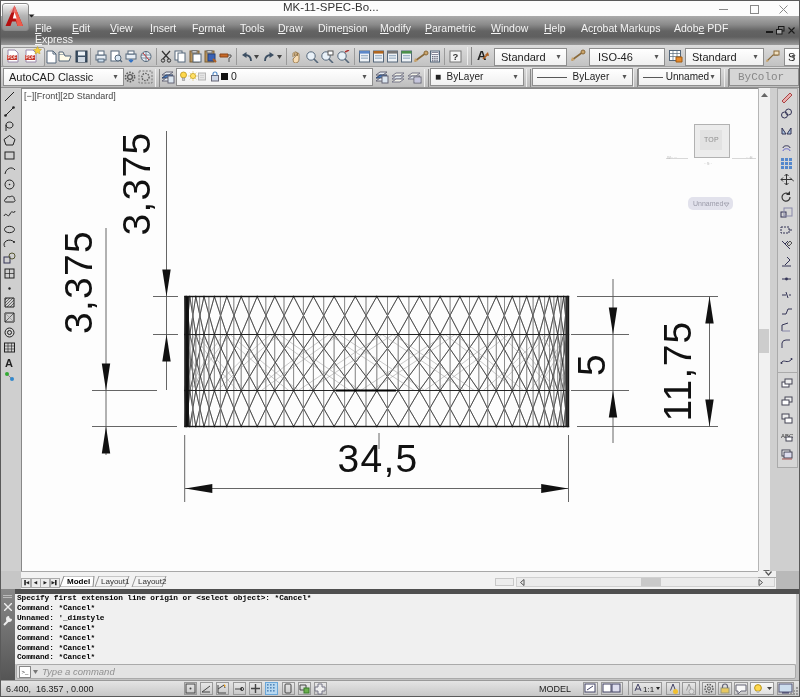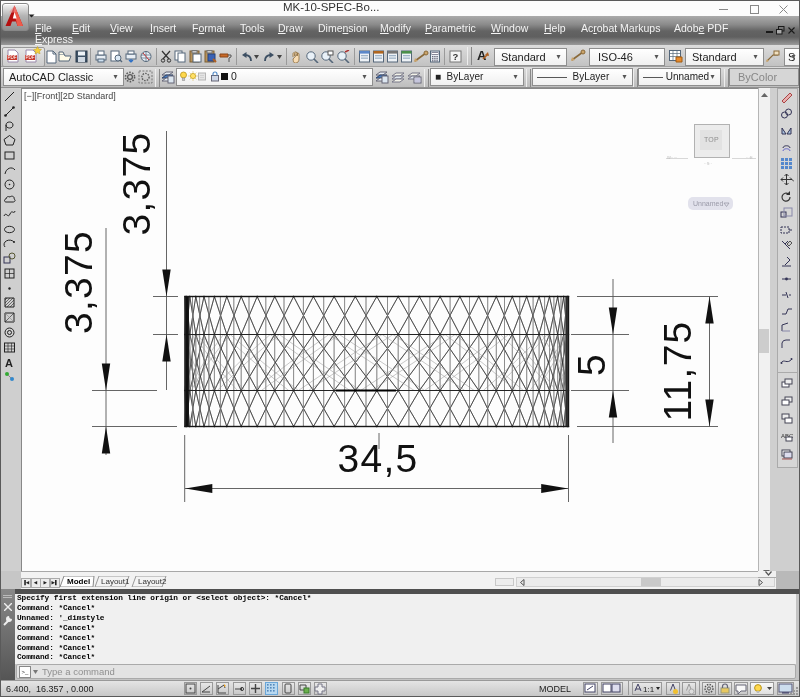--- a/index.html
+++ b/index.html
@@ -1,15 +1,15 @@
 <!DOCTYPE html>
 <html><head><meta charset="utf-8"><style>html,body{margin:0;padding:0}body{font-family:'Liberation Sans',sans-serif;width:800px;height:697px;position:relative;overflow:hidden;background:#fff}.abs{position:absolute}.cb{position:absolute;border:1px solid #8e8e8e;background:linear-gradient(#fff,#f0f0f0);font-size:11px;color:#222}.cbarrow{position:absolute;right:1px;top:1px;bottom:1px;width:13px;color:#555;font-size:8px;text-align:center;line-height:13px}.mi{position:absolute;color:#f4f4f4;font-size:10.5px;top:0;white-space:nowrap}u{text-decoration-thickness:1px}</style></head><body>
 <div class="abs" style="left:0;top:0;width:800px;height:697px;border:1px solid #5a5a5a;box-sizing:border-box;z-index:99;pointer-events:none"></div>
 <div class="abs" style="left:0;top:0;width:800px;height:16px;background:#fcfcfc"></div>
-<div class="abs" style="left:283px;top:1px;width:240px;height:14px;font-size:11.5px;color:#333;">MK-10-SPEC-Bo...</div>
+<div class="abs" style="left:283px;top:1px;width:240px;height:14px;font-size:11.5px;color:#333;">MK-11-SPEC-Bo...</div>
 <div class="abs" style="left:719px;top:9px;width:9px;height:1px;background:#888"></div>
 <div class="abs" style="left:750px;top:5px;width:7px;height:7px;border:1px solid #888"></div>
 <svg class="abs" style="left:779px;top:5px" width="9" height="9">
     <path d="M0.5 0.5l8 8M8.5 0.5l-8 8" stroke="#888" stroke-width="1"></path>
   </svg>
 <div class="abs" style="left:2px;top:3px;width:25px;height:26px;background:linear-gradient(#f5f5f5,#b5b5b5 45%,#8f8f8f);border:1px solid #888;border-radius:3px;box-shadow:inset 0 1px 0 #fff;z-index:40"></div>
 <svg class="abs" style="left:3px;top:4px;z-index:41" width="23" height="24" viewBox="0 0 23 24">
     <path d="M2.5 22L11.5 1.5 20 22h-5.5l-1.5-4.5H9L7.5 22z" fill="#b50f0f"></path>
     <path d="M11.5 1.5L20 22h-5.5L11 8z" fill="#ef5a4a"></path>
     <path d="M9.8 14.5h3.8L11.5 8z" fill="#fff"></path>
@@ -318,21 +318,21 @@
 <div class="cb" style="left:532px;top:68px;width:99px;height:16px;">
     <span style="position:absolute;left:4px;top:1.5px;font-size:10px;color:#222">———&nbsp; ByLayer</span>
     <span class="cbarrow">▾</span>
   </div>
 <div class="abs" style="left:633px;top:69px;width:3px;height:18px;border-left:1px solid #eee;border-right:1px solid #888"></div>
 <div class="cb" style="left:638px;top:68px;width:81px;height:16px;">
     <span style="position:absolute;left:4px;top:1.5px;font-size:10px;color:#222">—— Unnamed</span>
     <span class="cbarrow">▾</span>
   </div>
 <div class="abs" style="left:724px;top:69px;width:3px;height:18px;border-left:1px solid #eee;border-right:1px solid #888"></div>
-<div class="cb" style="left:729px;top:68px;width:68px;height:16px;background:#d6d6d6;">
+<div class="cb" style="left:729px;top:68px;width:68px;height:16px;background:#d6d6d6;font-family:Liberation Mono, monospace;">
     <span style="position:absolute;left:8px;top:1.5px;font-size:11px;color:#888">ByColor</span>
   </div>
 <div class="abs" style="left:0;top:88px;width:800px;height:483px;background:#cfcfcf"></div>
 <div class="abs" style="left:21px;top:88px;width:737px;height:483px;background:#fdfdfd;border-top:1px solid #888;border-left:1px solid #888;box-sizing:border-box"></div>
 <div class="abs" style="left:24px;top:91px;font-size:9px;color:#444">[−][Front][2D Standard]</div>
 <svg style="position:absolute;left:3px;top:90px" width="13" height="13" viewBox="0 0 13 13">
     <path d="M2 11L11 2" stroke="#222"></path>
   </svg>
 <svg style="position:absolute;left:3px;top:105px" width="13" height="13" viewBox="0 0 13 13">
     <path d="M2 11L11 2" stroke="#222"></path>
@@ -1438,21 +1438,21 @@
 <div class="abs" style="left:17px;top:613.8px;font-family:'Liberation Mono',monospace;font-size:7.8px;letter-spacing:-0.08px;color:#000;font-weight:bold;white-space:pre">Unnamed: '_dimstyle</div>
 <div class="abs" style="left:17px;top:623.7px;font-family:'Liberation Mono',monospace;font-size:7.8px;letter-spacing:-0.08px;color:#000;font-weight:bold;white-space:pre">Command: *Cancel*</div>
 <div class="abs" style="left:17px;top:633.6px;font-family:'Liberation Mono',monospace;font-size:7.8px;letter-spacing:-0.08px;color:#000;font-weight:bold;white-space:pre">Command: *Cancel*</div>
 <div class="abs" style="left:17px;top:643.5px;font-family:'Liberation Mono',monospace;font-size:7.8px;letter-spacing:-0.08px;color:#000;font-weight:bold;white-space:pre">Command: *Cancel*</div>
 <div class="abs" style="left:17px;top:653.4px;font-family:'Liberation Mono',monospace;font-size:7.8px;letter-spacing:-0.08px;color:#000;font-weight:bold;white-space:pre">Command: *Cancel*</div>
 <div class="abs" style="left:16px;top:664px;width:780px;height:15px;background:#e3e3e3;border:1px solid #aaa;border-radius:2px;box-sizing:border-box"></div>
 <div class="abs" style="left:19px;top:666px;width:10px;height:10px;background:#fff;border:1px solid #888;font-size:6px;color:#333;text-align:center;line-height:10px">&gt;_</div>
 <svg class="abs" style="left:33px;top:670px" width="6" height="5">
     <path d="M0 0h5L2.5 4z" fill="#777"></path>
   </svg>
-<div class="abs" style="left:42px;top:666px;font-size:9.5px;color:#909090">Type a command</div>
+<div class="abs" style="left:42px;top:666px;font-size:9.5px;font-style:italic;color:#909090">Type a command</div>
 <div class="abs" style="left:0;top:680px;width:800px;height:17px;background:linear-gradient(#e4e4e4,#c6c6c6);border-top:1px solid #999;box-sizing:border-box"></div>
 <div class="abs" style="left:6px;top:684px;font-size:9px;color:#222">6.400,&nbsp; 16.357 , 0.000</div>
 <div class="abs" style="left:184px;top:682px;width:13px;height:13px;background:linear-gradient(#e8e8e8,#c8c8c8);border:1px solid #999;box-sizing:border-box"></div>
 <svg style="position:absolute;left:184px;top:682px" width="13" height="13" viewBox="0 0 13 13">
     <rect x="2" y="2" width="9" height="9" fill="none" stroke="#444"></rect>
     <circle cx="6.5" cy="6.5" r="1" fill="#444"></circle>
   </svg>
 <div class="abs" style="left:200px;top:682px;width:13px;height:13px;background:linear-gradient(#e8e8e8,#c8c8c8);border:1px solid #999;box-sizing:border-box"></div>
 <svg style="position:absolute;left:200px;top:682px" width="13" height="13" viewBox="0 0 13 13">
     <path d="M2 10L10 4M2 10h8" stroke="#444" fill="none"></path>

